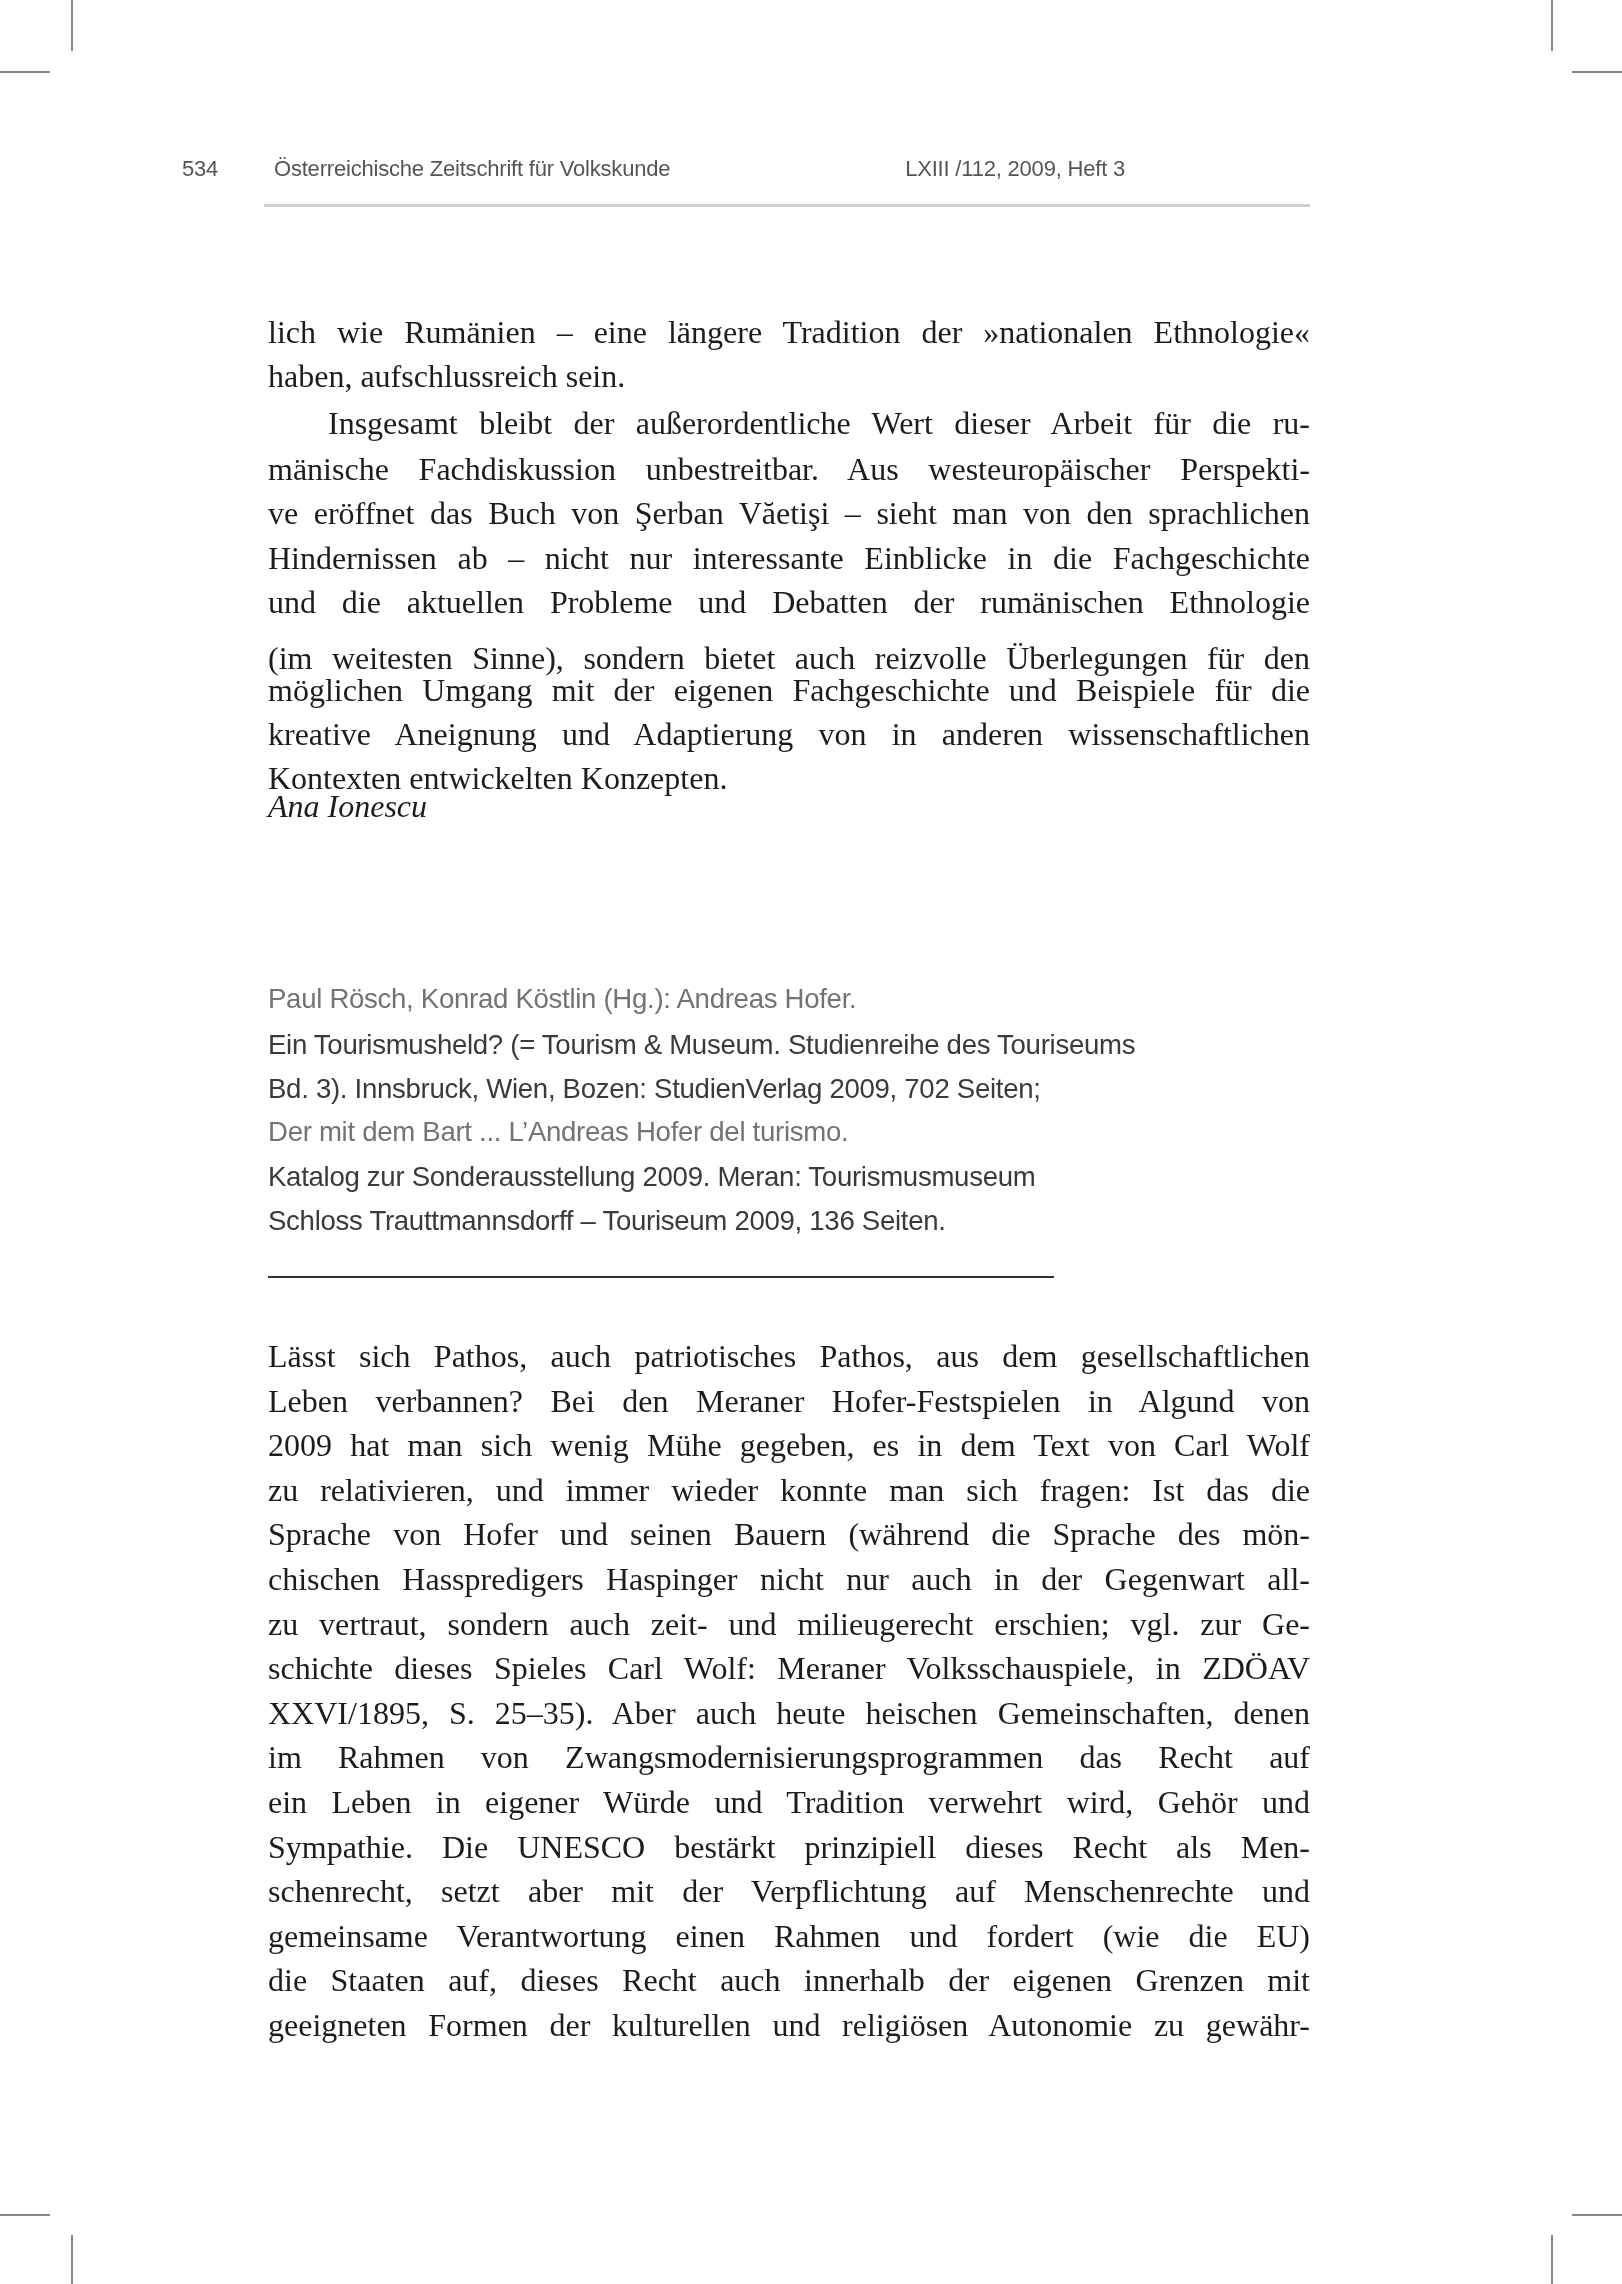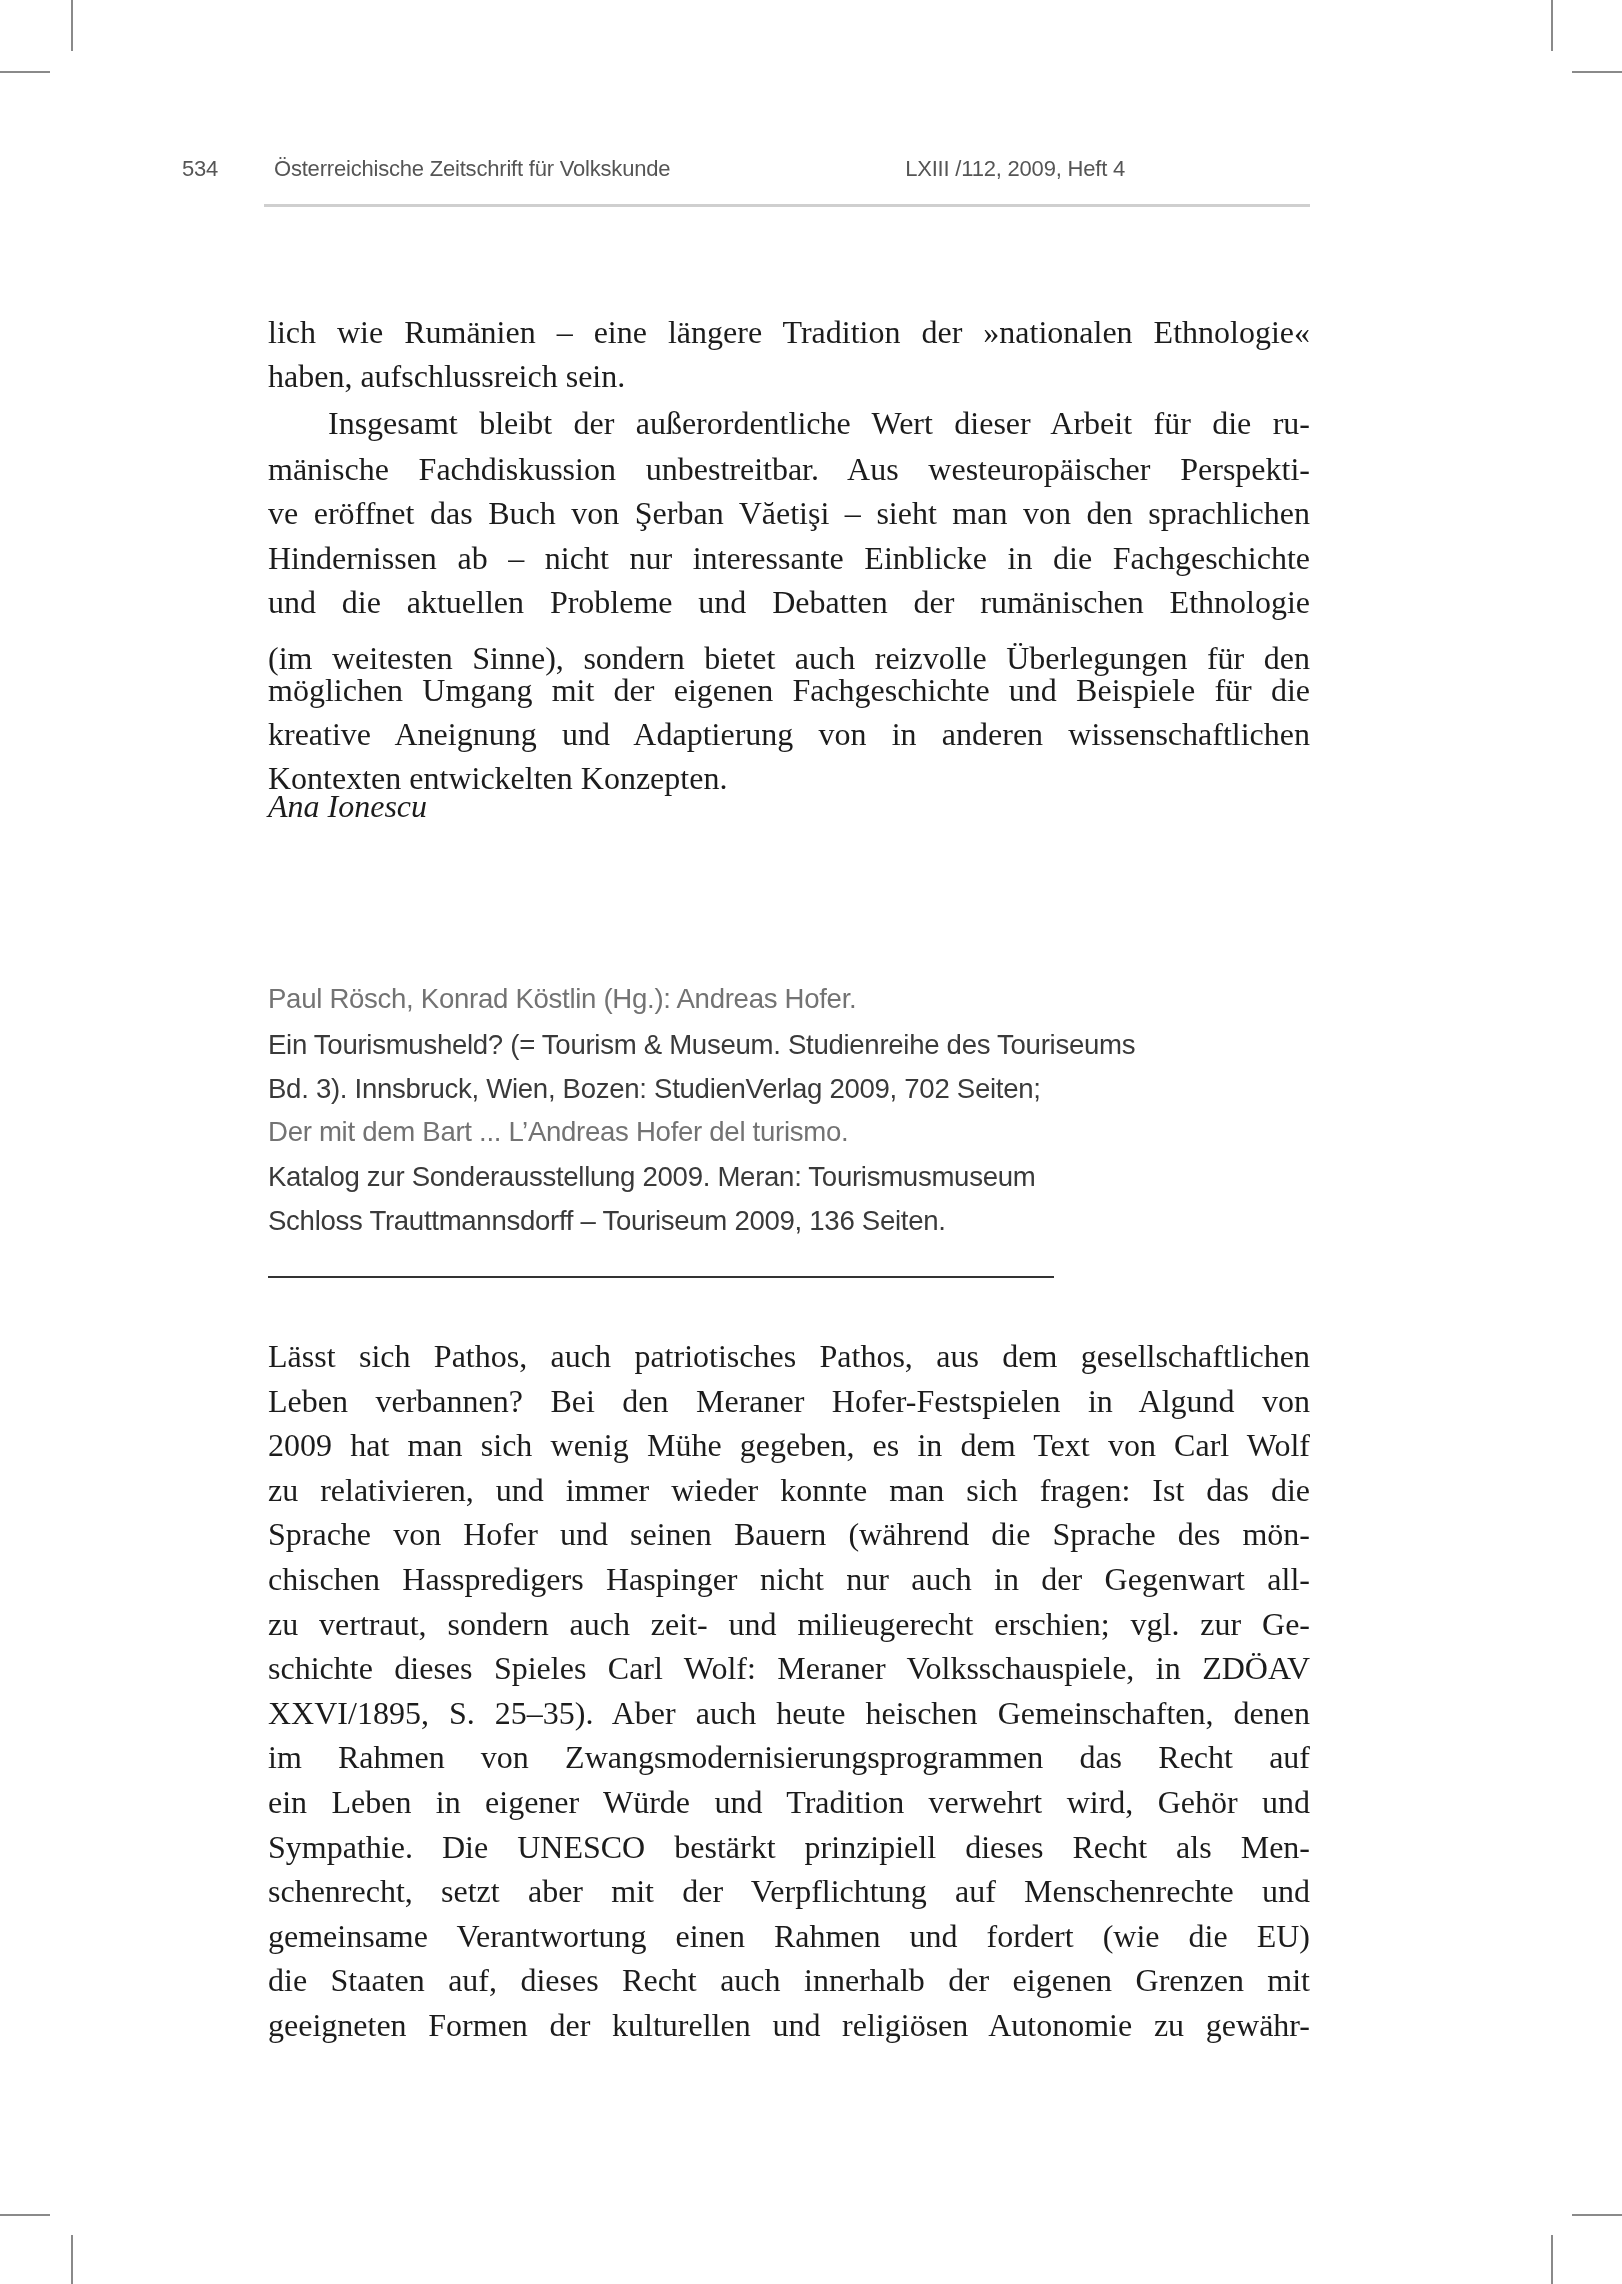--- a/index.html
+++ b/index.html
@@ -39,21 +39,21 @@
   <div class="crop" style="left:0;top:71px;width:50px;height:2.4px;"></div>
   <div class="crop" style="left:1551px;top:0;width:1.6px;height:51px;"></div>
   <div class="crop" style="left:1572px;top:71px;width:50px;height:2.4px;"></div>
   <div class="crop" style="left:0;top:2214px;width:50px;height:2.4px;"></div>
   <div class="crop" style="left:71px;top:2235px;width:1.6px;height:49px;"></div>
   <div class="crop" style="left:1572px;top:2214px;width:50px;height:2.4px;"></div>
   <div class="crop" style="left:1551px;top:2235px;width:1.6px;height:49px;"></div>
 
   <div class="rh" style="left:182px;">534</div>
   <div class="rh" style="left:274px;">Österreichische Zeitschrift für Volkskunde</div>
-  <div class="rh" style="right:312px;">LXIII /112, 2009, Heft 4</div>
+  <div class="rh" style="right:312px;">LXIII /112, 2009, Heft 3</div>
   <div class="rh-rule"></div>
 
   <div>
     <div class="body-line justify" style="top:316px;">lich wie Rumänien – eine längere Tradition der »nationalen Ethnologie«</div>
     <div class="body-line" style="top:360px;">haben, aufschlussreich sein.</div>
     <div class="body-line justify indent" style="top:407px;">Insgesamt bleibt der außerordentliche Wert dieser Arbeit für die ru-</div>
     <div class="body-line justify" style="top:453px;">mänische Fachdiskussion unbestreitbar. Aus westeuropäischer Perspekti-</div>
     <div class="body-line justify" style="top:497px;">ve eröffnet das Buch von Şerban Văetişi – sieht man von den sprachlichen</div>
     <div class="body-line justify" style="top:542px;">Hindernissen ab – nicht nur interessante Einblicke in die Fachgeschichte</div>
     <div class="body-line justify" style="top:586px;">und die aktuellen Probleme und Debatten der rumänischen Ethnologie</div>

